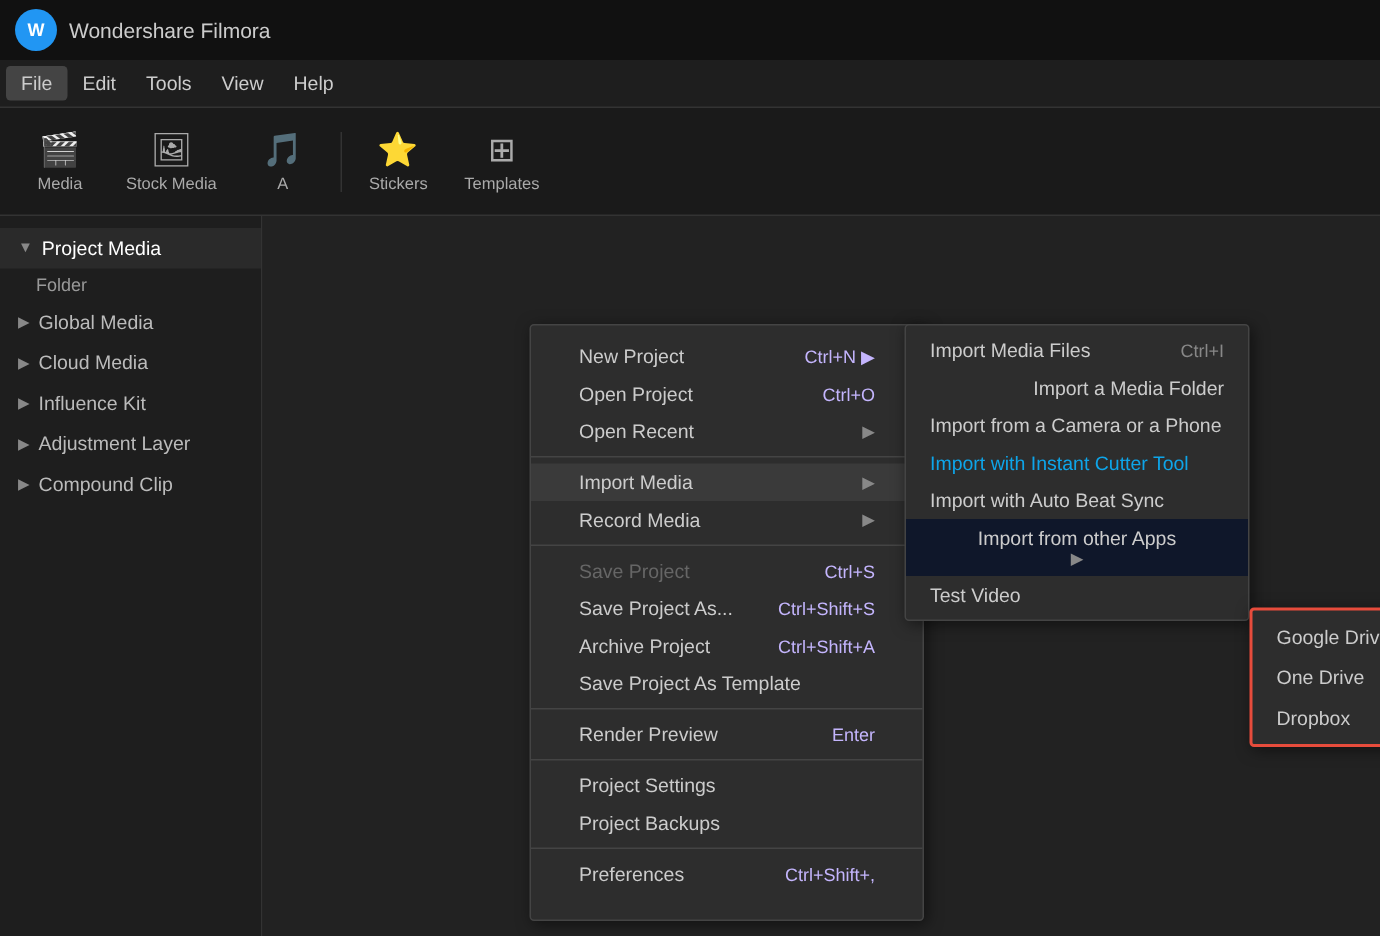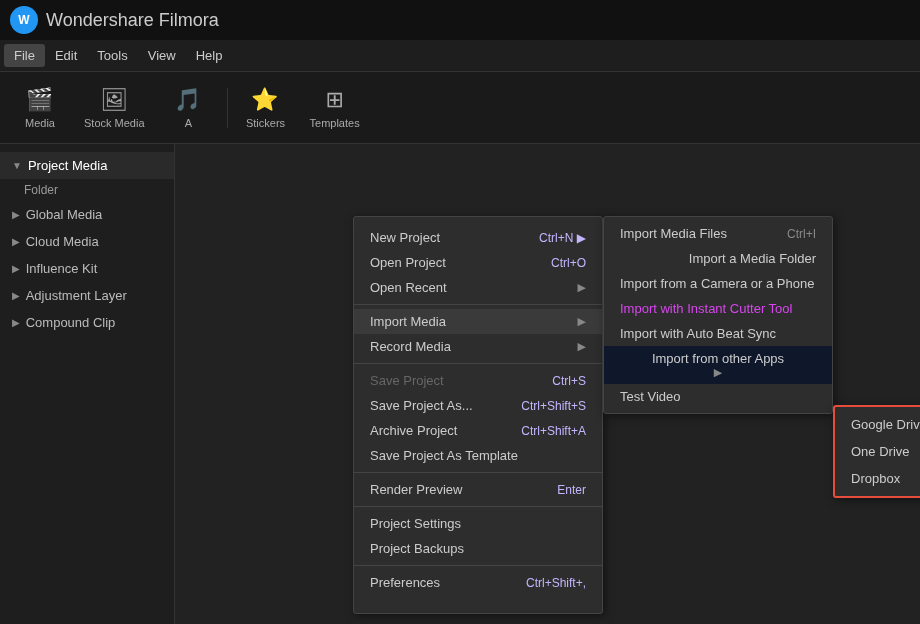--- a/index.html
+++ b/index.html
@@ -30,21 +30,21 @@
       border-radius: 50%;
       display: flex;
       align-items: center;
       justify-content: center;
       font-size: 12px;
       font-weight: bold;
       color: white;
     }
     .app-name {
       color: #ccc;
-      font-size: 18px;
+      font-size: 14px;
     }
 
     
     .menu-bar {
       height: 32px;
       background: #1e1e1e;
       display: flex;
       align-items: center;
       padding: 0 4px;
       border-bottom: 1px solid #333;
@@ -165,21 +165,21 @@
       border-bottom: 1px solid #444;
       padding: 4px 0;
     }
     .menu-section:last-child {
       border-bottom: none;
     }
     .menu-row {
       display: flex;
       align-items: center;
       justify-content: space-between;
-      padding: 5px 16px;
+      padding: 5px 32px;
       cursor: pointer;
       color: #ccc;
       white-space: nowrap;
     }
     .menu-row.has-submenu {
       position: relative;
     }
     .menu-row .shortcut {
       color: #c4b5fd;
       font-size: 12px;
@@ -386,21 +386,21 @@
       <div class="menu-row" style="display:flex;align-items:center;justify-content:space-between;padding:5px 16px;cursor:pointer;color:#ccc;white-space:nowrap;">
         <span>Import Media Files</span>
         <span style="color:#888;font-size:12px;margin-left:20px;">Ctrl+I</span>
       </div>
       <div class="menu-row" style="display:flex;align-items:center;justify-content:flex-end;padding:5px 16px;cursor:pointer;color:#ccc;white-space:nowrap;">
         <span>Import a Media Folder</span>
       </div>
       <div class="menu-row" style="display:flex;align-items:center;justify-content:space-between;padding:5px 16px;cursor:pointer;color:#ccc;white-space:nowrap;">
         <span>Import from a Camera or a Phone</span>
       </div>
-      <div class="menu-row" style="display:flex;align-items:flex-start;justify-content:space-between;padding:5px 16px;cursor:pointer;color:#d946ef;white-space:nowrap;">
+      <div class="menu-row" style="display:flex;align-items:flex-start;justify-content:space-between;padding:5px 16px;cursor:pointer;color:#0ea5e9;white-space:nowrap;">
         <span>Import with Instant Cutter Tool</span>
       </div>
       <div class="menu-row" style="display:flex;align-items:center;justify-content:space-between;padding:5px 16px;cursor:pointer;color:#ccc;white-space:nowrap;">
         <span>Import with Auto Beat Sync</span>
       </div>
       <div class="menu-row active-highlight" style="display:flex;align-items:center;justify-content:flex-end;padding:5px 16px;cursor:pointer;color:#ccc;white-space:nowrap;background:#0f172a;flex-direction:column;">
         <span>Import from other Apps</span>
         <span style="color:#888;font-size:11px;">▶</span>
       </div>
       <div class="menu-row" style="display:flex;align-items:center;justify-content:space-between;padding:5px 16px;cursor:pointer;color:#ccc;white-space:nowrap;">

